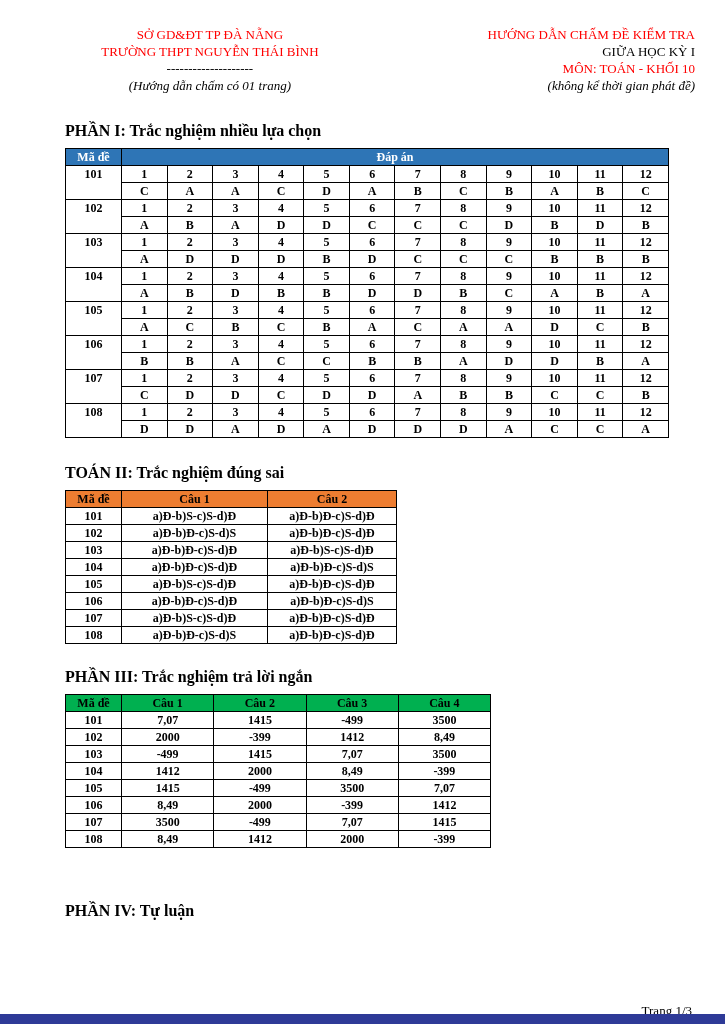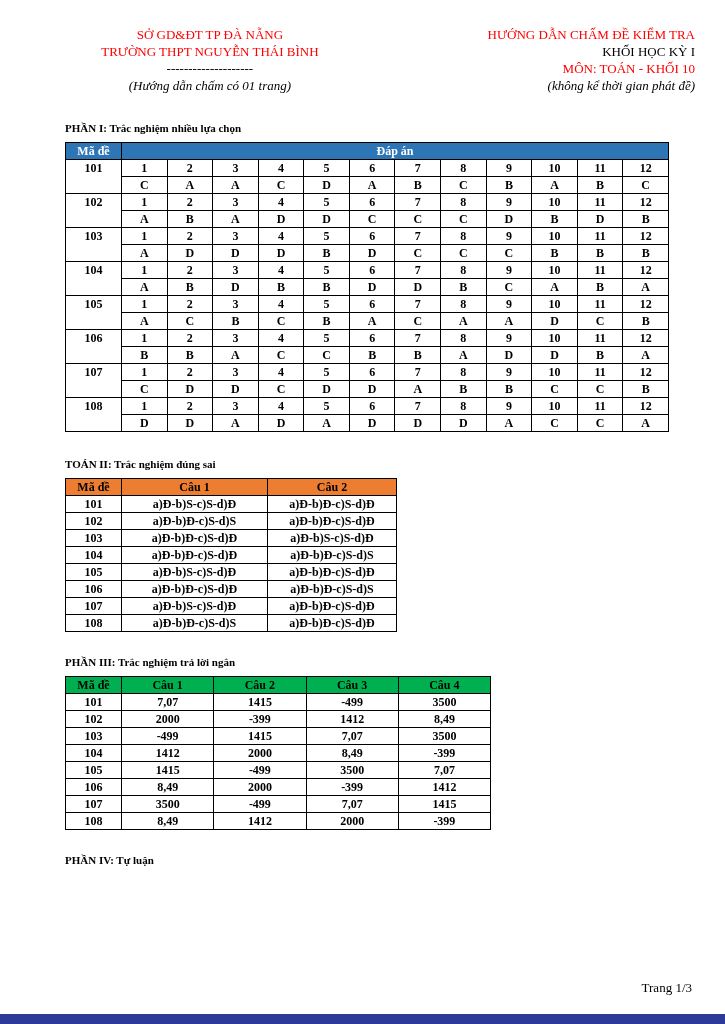--- a/index.html
+++ b/index.html
@@ -14,47 +14,47 @@
   .content { padding:26px 30px 0 65px; }
 
   .header { display:flex; margin-bottom:28px; }
   .header-left { width:46%; text-align:center; }
   .header-right { width:54%; text-align:right; }
   .hline { font-size:13px; line-height:17px; }
   .red { color:var(--title_red); }
   .bold { font-weight:normal; }
   .italic { font-style:italic; }
 
-  .section-title { font-weight:bold; font-size:11px; margin:0 0 8px 0; }
+  .section-title { font-weight:bold; font-size:16px; margin:0 0 8px 0; }
 
   table { border-collapse:collapse; table-layout:fixed; }
   td, th {
     border:1px solid #000;
     text-align:center;
     font-size:12px;
     font-weight:bold;
     height:17px;
     padding:0 2px;
     overflow:hidden;
     line-height:16px;
   }
   .t1 { width:604px; margin-bottom:26px; }
   .t1 thead th { background:var(--table1_header_blue); color:#fff; }
   .t1 td.code { vertical-align:top; }
   .t2 { width:331px; margin-bottom:24px; }
   .t2 thead th { background:var(--table2_header_orange); color:#000; }
   .t3 { width:426px; margin-bottom:0; }
   .t3 thead th { background:var(--table3_header_green); color:#000; }
 
-  .part4-title { margin-top:24px; }
+  .part4-title { margin-top:54px; }
 
   .page-number {
     position:absolute;
     right:33px;
-    bottom:28px;
+    bottom:5px;
     font-size:13px;
   }
   .bottom-bar {
     position:absolute;
     left:0; right:0; bottom:0;
     height:10px;
     background:var(--bottom_bar_blue);
   }
 </style>
 </head>
@@ -64,21 +64,21 @@
 
   <div class="header">
     <div class="header-left">
       <div class="hline red bold">SỞ GD&amp;ĐT TP ĐÀ NẴNG</div>
       <div class="hline red bold">TRƯỜNG THPT NGUYỄN THÁI BÌNH</div>
       <div class="hline">--------------------</div>
       <div class="hline italic">(Hướng dẫn chấm có 01 trang)</div>
     </div>
     <div class="header-right">
       <div class="hline red bold">HƯỚNG DẪN CHẤM ĐỀ KIỂM TRA</div>
-      <div class="hline bold">KHỐI HỌC KỲ I</div>
+      <div class="hline bold">GIỮA HỌC KỲ I</div>
       <div class="hline red bold">MÔN: TOÁN - KHỐI 10</div>
       <div class="hline italic">(không kể thời gian phát đề)</div>
     </div>
   </div>
 
   <div class="section-title">PHẦN I: Trắc nghiệm nhiều lựa chọn</div>
 
   <table class="t1">
     <colgroup>
       <col style="width:56px">

